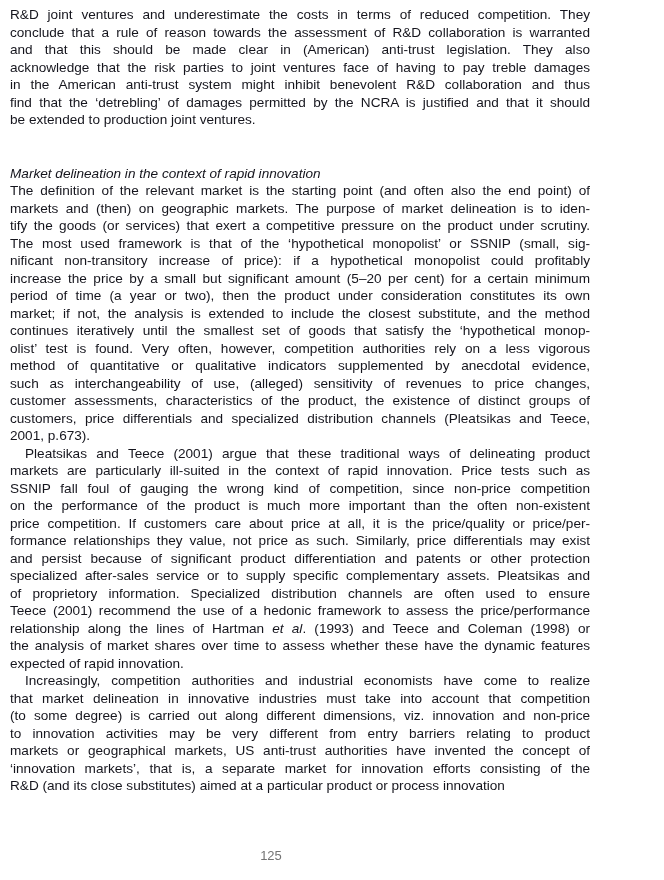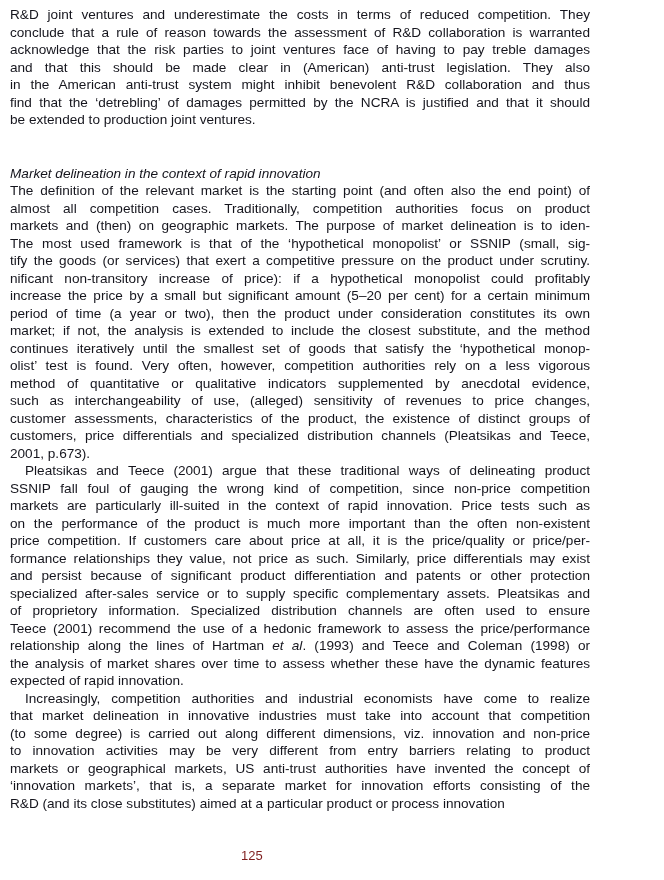--- a/index.html
+++ b/index.html
@@ -41,64 +41,64 @@
   }
   .block.paragraph.indent .line.first {
     text-indent: 15px;
   }
   .italic { font-style: italic; }
   .page-number {
     position: absolute;
     top: 847px;
     left: 241px;
     width: 60px;
+    text-align: center;
     font-size: 13px;
     line-height: 17px;
-    color: #7f1d1d;
+    color: #737373;
   }
 </style>
 </head>
 <body>
 
 <div class="page">
   <div class="text-column" id="text-column">
       <div class="block paragraph">
         <div class="line first">R&amp;D joint ventures and underestimate the costs in terms of reduced competition. They</div>
         <div class="line">conclude that a rule of reason towards the assessment of R&amp;D collaboration is warranted</div>
+        <div class="line">and that this should be made clear in (American) anti-trust legislation. They also</div>
         <div class="line">acknowledge that the risk parties to joint ventures face of having to pay treble damages</div>
-        <div class="line">and that this should be made clear in (American) anti-trust legislation. They also</div>
         <div class="line">in the American anti-trust system might inhibit benevolent R&amp;D collaboration and thus</div>
         <div class="line">find that the ‘detrebling’ of damages permitted by the NCRA is justified and that it should</div>
         <div class="line last">be extended to production joint ventures.</div>
       </div>
       <div class="block heading">
         <div class="line first last">Market delineation in the context of rapid innovation</div>
       </div>
       <div class="block paragraph">
         <div class="line first">The definition of the relevant market is the starting point (and often also the end point) of</div>
-        <div class="line">almost all competition cases. Traditionally, competition authorities focus on product</div>
         <div class="line">markets and (then) on geographic markets. The purpose of market delineation is to iden-</div>
+        <div class="line">tify the goods (or services) that exert a competitive pressure on the product under scrutiny.</div>
         <div class="line">The most used framework is that of the ‘hypothetical monopolist’ or SSNIP (small, sig-</div>
-        <div class="line">tify the goods (or services) that exert a competitive pressure on the product under scrutiny.</div>
         <div class="line">nificant non-transitory increase of price): if a hypothetical monopolist could profitably</div>
         <div class="line">increase the price by a small but significant amount (5–20 per cent) for a certain minimum</div>
         <div class="line">period of time (a year or two), then the product under consideration constitutes its own</div>
         <div class="line">market; if not, the analysis is extended to include the closest substitute, and the method</div>
         <div class="line">continues iteratively until the smallest set of goods that satisfy the ‘hypothetical monop-</div>
         <div class="line">olist’ test is found. Very often, however, competition authorities rely on a less vigorous</div>
         <div class="line">method of quantitative or qualitative indicators supplemented by anecdotal evidence,</div>
         <div class="line">such as interchangeability of use, (alleged) sensitivity of revenues to price changes,</div>
         <div class="line">customer assessments, characteristics of the product, the existence of distinct groups of</div>
         <div class="line">customers, price differentials and specialized distribution channels (Pleatsikas and Teece,</div>
         <div class="line last">2001, p.673).</div>
       </div>
       <div class="block paragraph indent">
         <div class="line first">Pleatsikas and Teece (2001) argue that these traditional ways of delineating product</div>
+        <div class="line">markets are particularly ill-suited in the context of rapid innovation. Price tests such as</div>
         <div class="line">SSNIP fall foul of gauging the wrong kind of competition, since non-price competition</div>
-        <div class="line">markets are particularly ill-suited in the context of rapid innovation. Price tests such as</div>
         <div class="line">on the performance of the product is much more important than the often non-existent</div>
         <div class="line">price competition. If customers care about price at all, it is the price/quality or price/per-</div>
         <div class="line">formance relationships they value, not price as such. Similarly, price differentials may exist</div>
         <div class="line">and persist because of significant product differentiation and patents or other protection</div>
         <div class="line">specialized after-sales service or to supply specific complementary assets. Pleatsikas and</div>
         <div class="line">of proprietory information. Specialized distribution channels are often used to ensure</div>
         <div class="line">Teece (2001) recommend the use of a hedonic framework to assess the price/performance</div>
         <div class="line">relationship along the lines of Hartman <span class="italic">et al</span>. (1993) and Teece and Coleman (1998) or</div>
         <div class="line">the analysis of market shares over time to assess whether these have the dynamic features</div>
         <div class="line last">expected of rapid innovation.</div>

